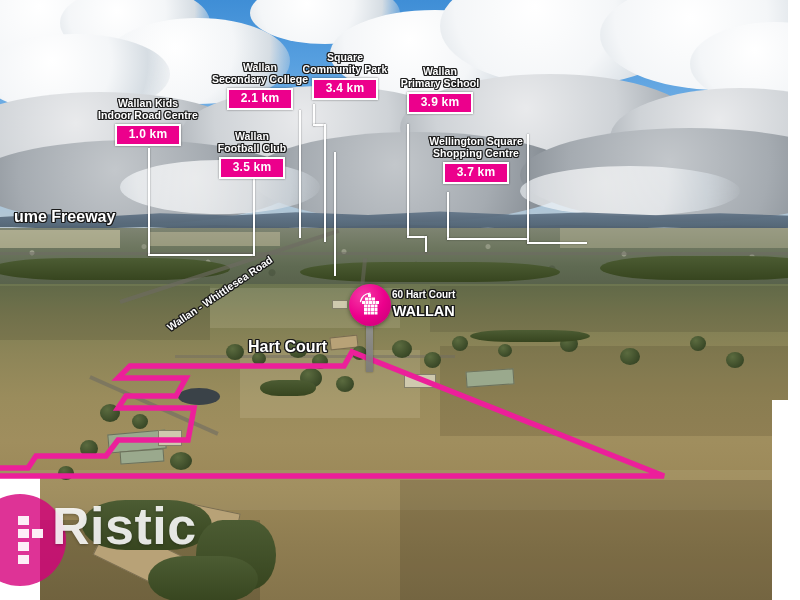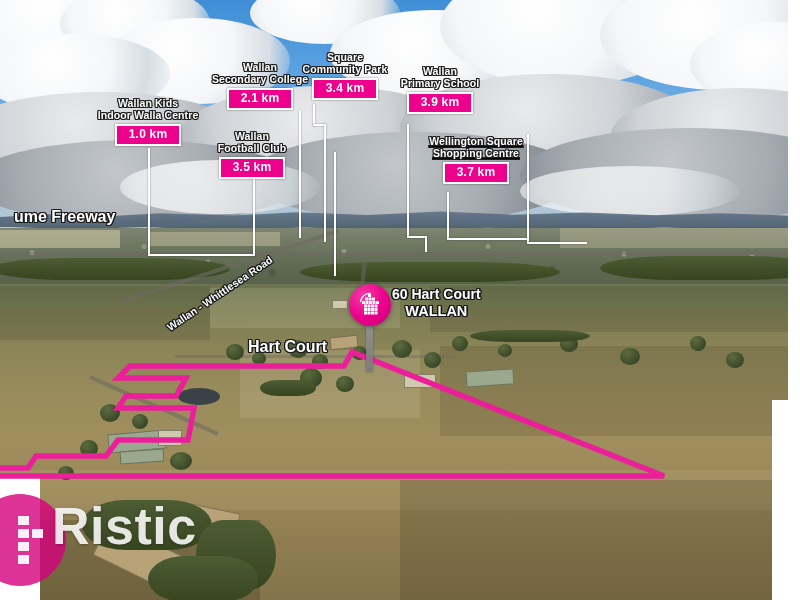--- a/index.html
+++ b/index.html
@@ -204,21 +204,21 @@
     position: absolute;
     color: #ffffff;
     font-weight: bold;
     line-height: 17px;
     text-shadow:
       -1.2px -1.2px 0 #1a1a1a,  1.2px -1.2px 0 #1a1a1a,
       -1.2px  1.2px 0 #1a1a1a,  1.2px  1.2px 0 #1a1a1a,
        0 -1.4px 0 #1a1a1a, 0 1.4px 0 #1a1a1a,
       -1.4px 0 0 #1a1a1a, 1.4px 0 0 #1a1a1a;
   }
-  .addr .line1 { font-size: 14px; }
+  .addr .line1 { font-size: 10px; }
   .addr .line2 { font-size: 14.5px; text-align: center; }
 
   
   .roadname {
     position: absolute;
     color: #ffffff;
     font-size: 16px;
     font-weight: bold;
     white-space: nowrap;
     text-shadow:
@@ -373,21 +373,21 @@
 
     <div class="leader v" style="left:447px; top:192px; height:48px;"></div>
     <div class="leader h" style="left:447px; top:238px; width:82px;"></div>
 
     <div class="leader v" style="left:527px; top:134px; height:110px;"></div>
     <div class="leader h" style="left:527px; top:242px; width:60px;"></div>
   </div>
 
   <div class="callout" style="left:96px; top:98px; width:104px;">
     <div class="ttl">Wallan Kids</div>
-    <div class="ttl">Indoor Walla Centre</div>
+    <div class="ttl">Indoor Road Centre</div>
     <span class="badge">1.0 km</span>
   </div>
 
   <div class="callout" style="left:208px; top:62px; width:104px;">
     <div class="ttl">Wallan</div>
     <div class="ttl">Secondary College</div>
     <span class="badge">2.1 km</span>
   </div>
 
   <div class="callout" style="left:200px; top:131px; width:104px;">
@@ -402,21 +402,21 @@
     <span class="badge">3.4 km</span>
   </div>
 
 
   <div class="callout" style="left:392px; top:66px; width:96px;">
     <div class="ttl">Wallan</div>
     <div class="ttl">Primary School</div>
     <span class="badge">3.9 km</span>
   </div>
 
-  <div class="callout" style="left:418px; top:136px; width:116px;text-decoration:underline;">
+  <div class="callout" style="left:418px; top:136px; width:116px;">
     <div class="ttl">Wellington Square</div>
     <div class="ttl">Shopping Centre</div>
     <span class="badge">3.7 km</span>
   </div>
 
 
   <div class="roadname" style="left:14px; top:208px;">ume Freeway</div>
 
   <div class="roadname small" style="left:168px; top:322px; transform: rotate(-34deg); transform-origin: left center;">Wallan - Whittlesea Road</div>
 

